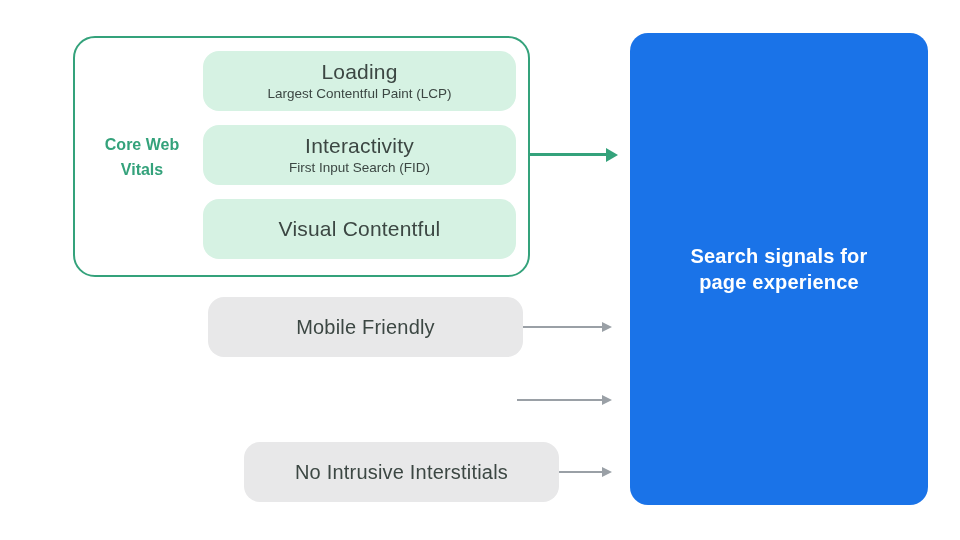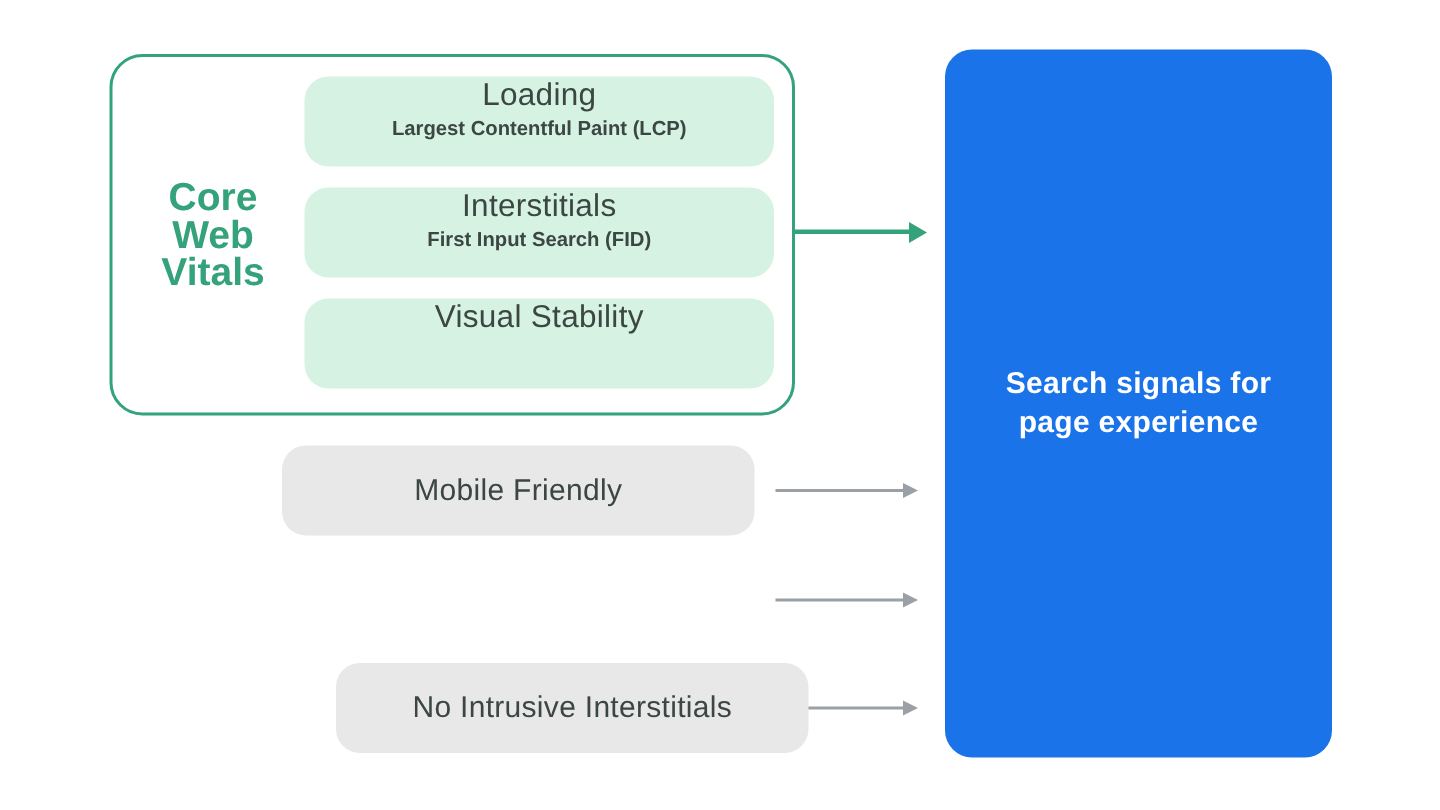--- a/index.html
+++ b/index.html
@@ -30,49 +30,49 @@
     background:#ffffff;
     box-sizing:border-box;
   }
   .cwv-label{
     position:absolute;
     left:22px;top:0;
     width:90px;height:100%;
     display:flex;align-items:center;justify-content:center;
     text-align:center;
     color:var(--accent-green);
-    font-size:26px;font-weight:700;line-height:25px;
+    font-size:16px;font-weight:700;line-height:25px;
   }
   .vitals{
     position:absolute;
     left:128px;top:13px;
   }
   .vital-box{
     width:313px;height:60px;
     margin-bottom:14px;
     background:var(--light-green-fill);
     border-radius:16px;
     display:flex;flex-direction:column;
-    align-items:center;justify-content:flex-start;
+    align-items:center;justify-content:center;
     text-align:center;
   }
   .vital-title{
     color:var(--dark-text);
     font-size:21px;font-weight:500;line-height:26px;
     letter-spacing:.2px;
   }
   .vital-sub{
     color:var(--dark-text);
-    font-size:13.5px;font-weight:700;line-height:18px;
+    font-size:13.5px;font-weight:400;line-height:18px;
   }
 
   
   .signal-box{
     position:absolute;
-    left:188px;
+    left:208px;
     width:315px;height:60px;
     background:var(--gray-fill);
     border-radius:16px;
     display:flex;align-items:center;justify-content:center;
     color:var(--dark-text);
     font-size:20px;font-weight:500;
     letter-spacing:.2px;
   }
   .signal-1{top:297px;}
   .signal-2{top:370px;}
@@ -104,21 +104,21 @@
   }
   .arrow-cwv{left:530px;top:153px;width:76px;}
   .arrow-1{left:517px;top:326px;width:85px;}
   .arrow-2{left:517px;top:399px;width:85px;}
   .arrow-3{left:517px;top:471px;width:85px;}
 
   
   .result-box{
     position:absolute;
     left:630px;top:33px;
-    width:258px;height:472px;
+    width:298px;height:472px;
     background:var(--blue-fill);
     border-radius:18px;
     display:flex;align-items:center;justify-content:center;
   }
   .result-text{
     width:180px;
     text-align:center;
     color:var(--white-text);
     font-size:20px;font-weight:700;line-height:26px;
     letter-spacing:.2px;
@@ -131,25 +131,25 @@
 
   <div class="cwv-container">
     <div class="cwv-label">Core Web Vitals</div>
 
     <div class="vitals">
       <div class="vital-box">
         <div class="vital-title">Loading</div>
         <div class="vital-sub">Largest Contentful Paint (LCP)</div>
       </div>
       <div class="vital-box">
-        <div class="vital-title">Interstitials</div>
+        <div class="vital-title">Interactivity</div>
         <div class="vital-sub">First Input Search (FID)</div>
       </div>
       <div class="vital-box">
-        <div class="vital-title">Visual Stability</div>
+        <div class="vital-title">Visual Contentful</div>
       </div>
     </div>
   </div>
 
   <div class="arrow green arrow-cwv"></div>
   <div class="arrow arrow-1"></div>
   <div class="arrow arrow-2"></div>
   <div class="arrow arrow-3"></div>
 
   <div class="signal-box signal-1">Mobile Friendly</div>

